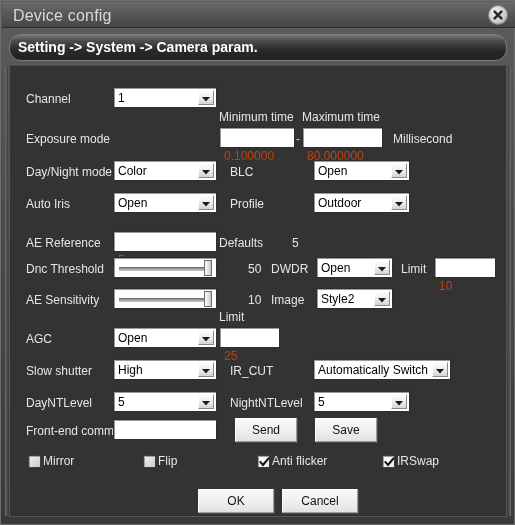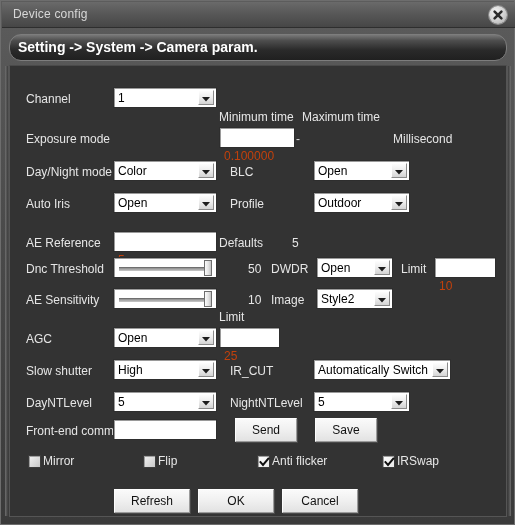--- a/index.html
+++ b/index.html
@@ -24,21 +24,21 @@
   
   .titlebar {
     position: absolute; left: 1px; top: 1px;
     width: 513px; height: 26px;
     box-sizing: border-box;
     background: linear-gradient(180deg,#6a6a6a 0%, #5a5a5a 40%, #464646 100%);
     border-bottom: 1px solid #2e2e2e;
   }
   .title-text {
     position: absolute; left: 11px; top: 5px;
-    font-size: 12px; color: #d8d8d8;
+    font-size: 16px; color: #d8d8d8;
     letter-spacing: .2px;
     white-space: nowrap;
   }
   .close-btn {
     position: absolute; right: 8px; top: 4px;
     width: 18px; height: 18px; border-radius: 50%;
     background: radial-gradient(circle at 38% 32%, #f2f2f2 0%, #cfcfcf 55%, #a6a6a6 100%);
     box-shadow: 0 0 0 1px #8d8d8d;
     cursor: pointer;
   }
@@ -220,20 +220,23 @@
       </span>
     </div>
 
     <div class="lbl" style="left:16px; top:66px;">Exposure mode</div>
     <div class="lbl" style="left:209px; top:44px;">Minimum time</div>
     <div class="txtbox" style="left:209px; top:61px; width:76px;">
       <span class="tval">0.100000</span>
     </div>
     <div class="dash" style="left:286px; top:66px;">-</div>
     <div class="lbl" style="left:292px; top:44px;">Maximum time</div>
+    <div class="txtbox" style="left:292px; top:61px; width:81px;">
+      <span class="tval">80.000000</span>
+    </div>
     <div class="lbl" style="left:383px; top:66px;">Millisecond</div>
 
     <div class="lbl" style="left:16px; top:99px;">Day/Night mode</div>
     <div class="combo" style="left:103px; top:94px; width:104px;">
       <span class="cval">Color</span>
       <span class="arrowbtn">
         <svg width="10" height="8" viewBox="0 0 10 8">
             <path d="M1 2 L9 2 L5 6.5 Z" fill="#1d1d1d"></path>
           </svg>
       </span>
@@ -387,18 +390,17 @@
     </div>
     <div class="cbwrap" style="left:372px; top:388px;">
       <span class="cbbox">
         <svg width="11" height="11" viewBox="0 0 11 11">
             <path d="M1.5 5.2 L4 8 L9.3 1.6" stroke="#101010" stroke-width="2" fill="none" stroke-linecap="square"></path>
           </svg>
       </span>
       <span class="cblabel">IRSwap</span>
     </div>
 
-    <div class="btn" style="left:104px; top:423px; width:76px;">Refresh</div>
     <div class="btn" style="left:272px; top:423px; width:76px;">Cancel</div>
     <div class="btn" style="left:188px; top:423px; width:76px;">OK</div>
 
   </div>
 </div>
 
 </body></html>

